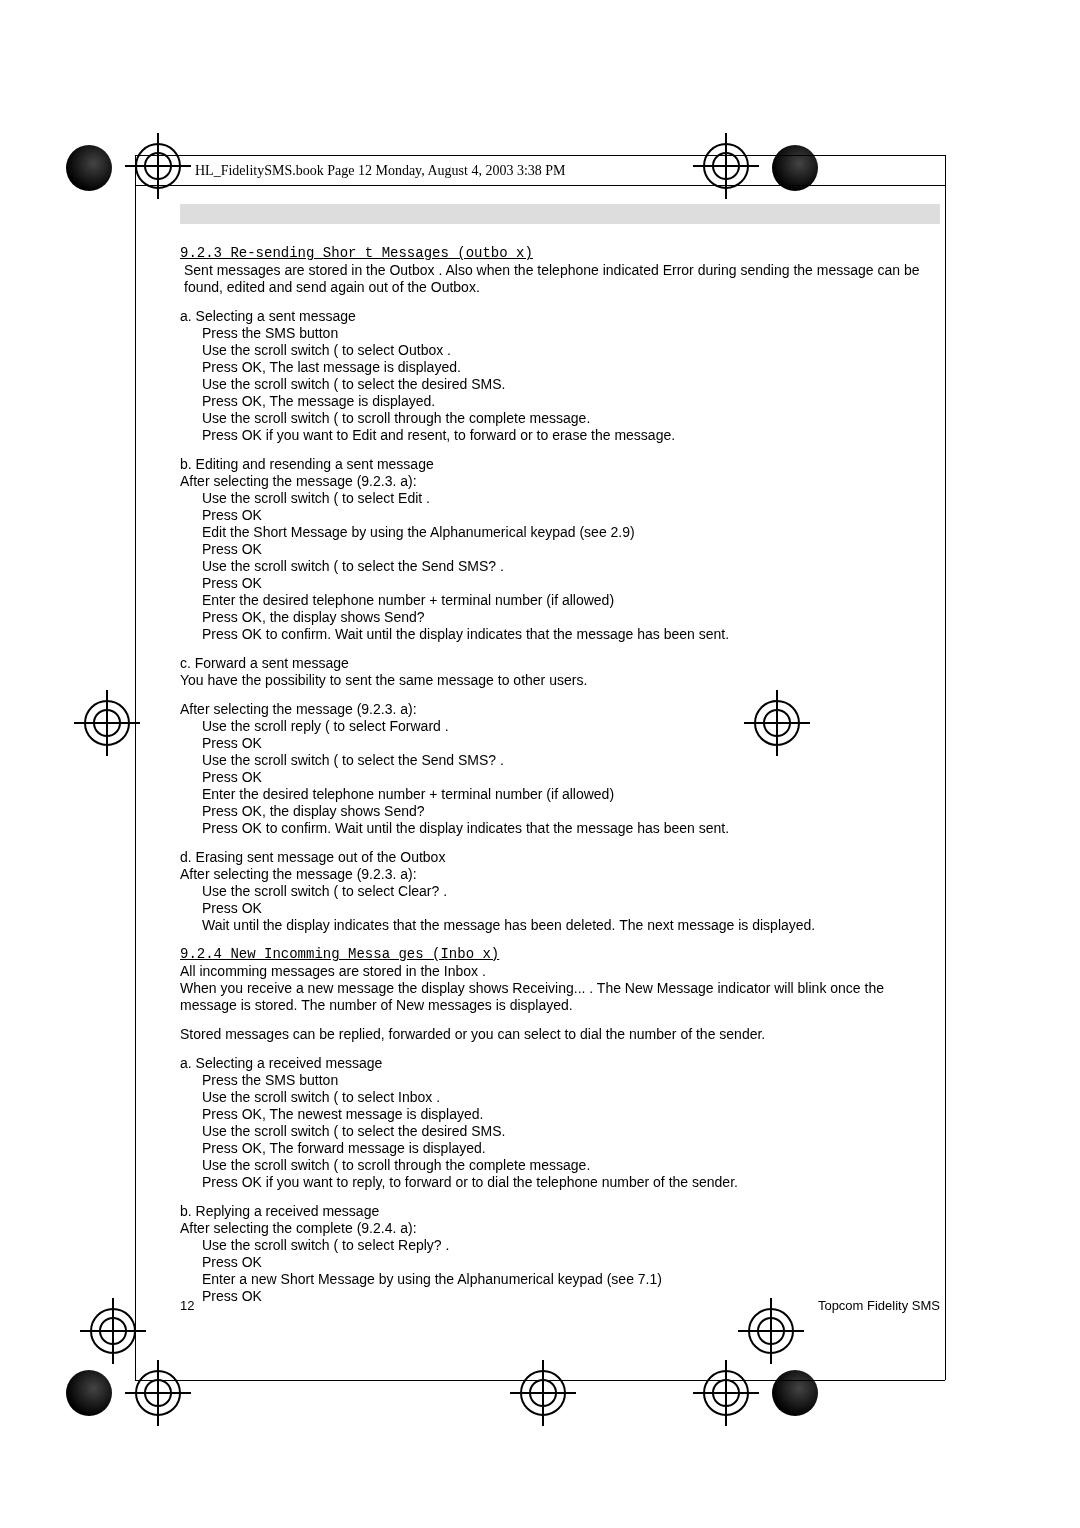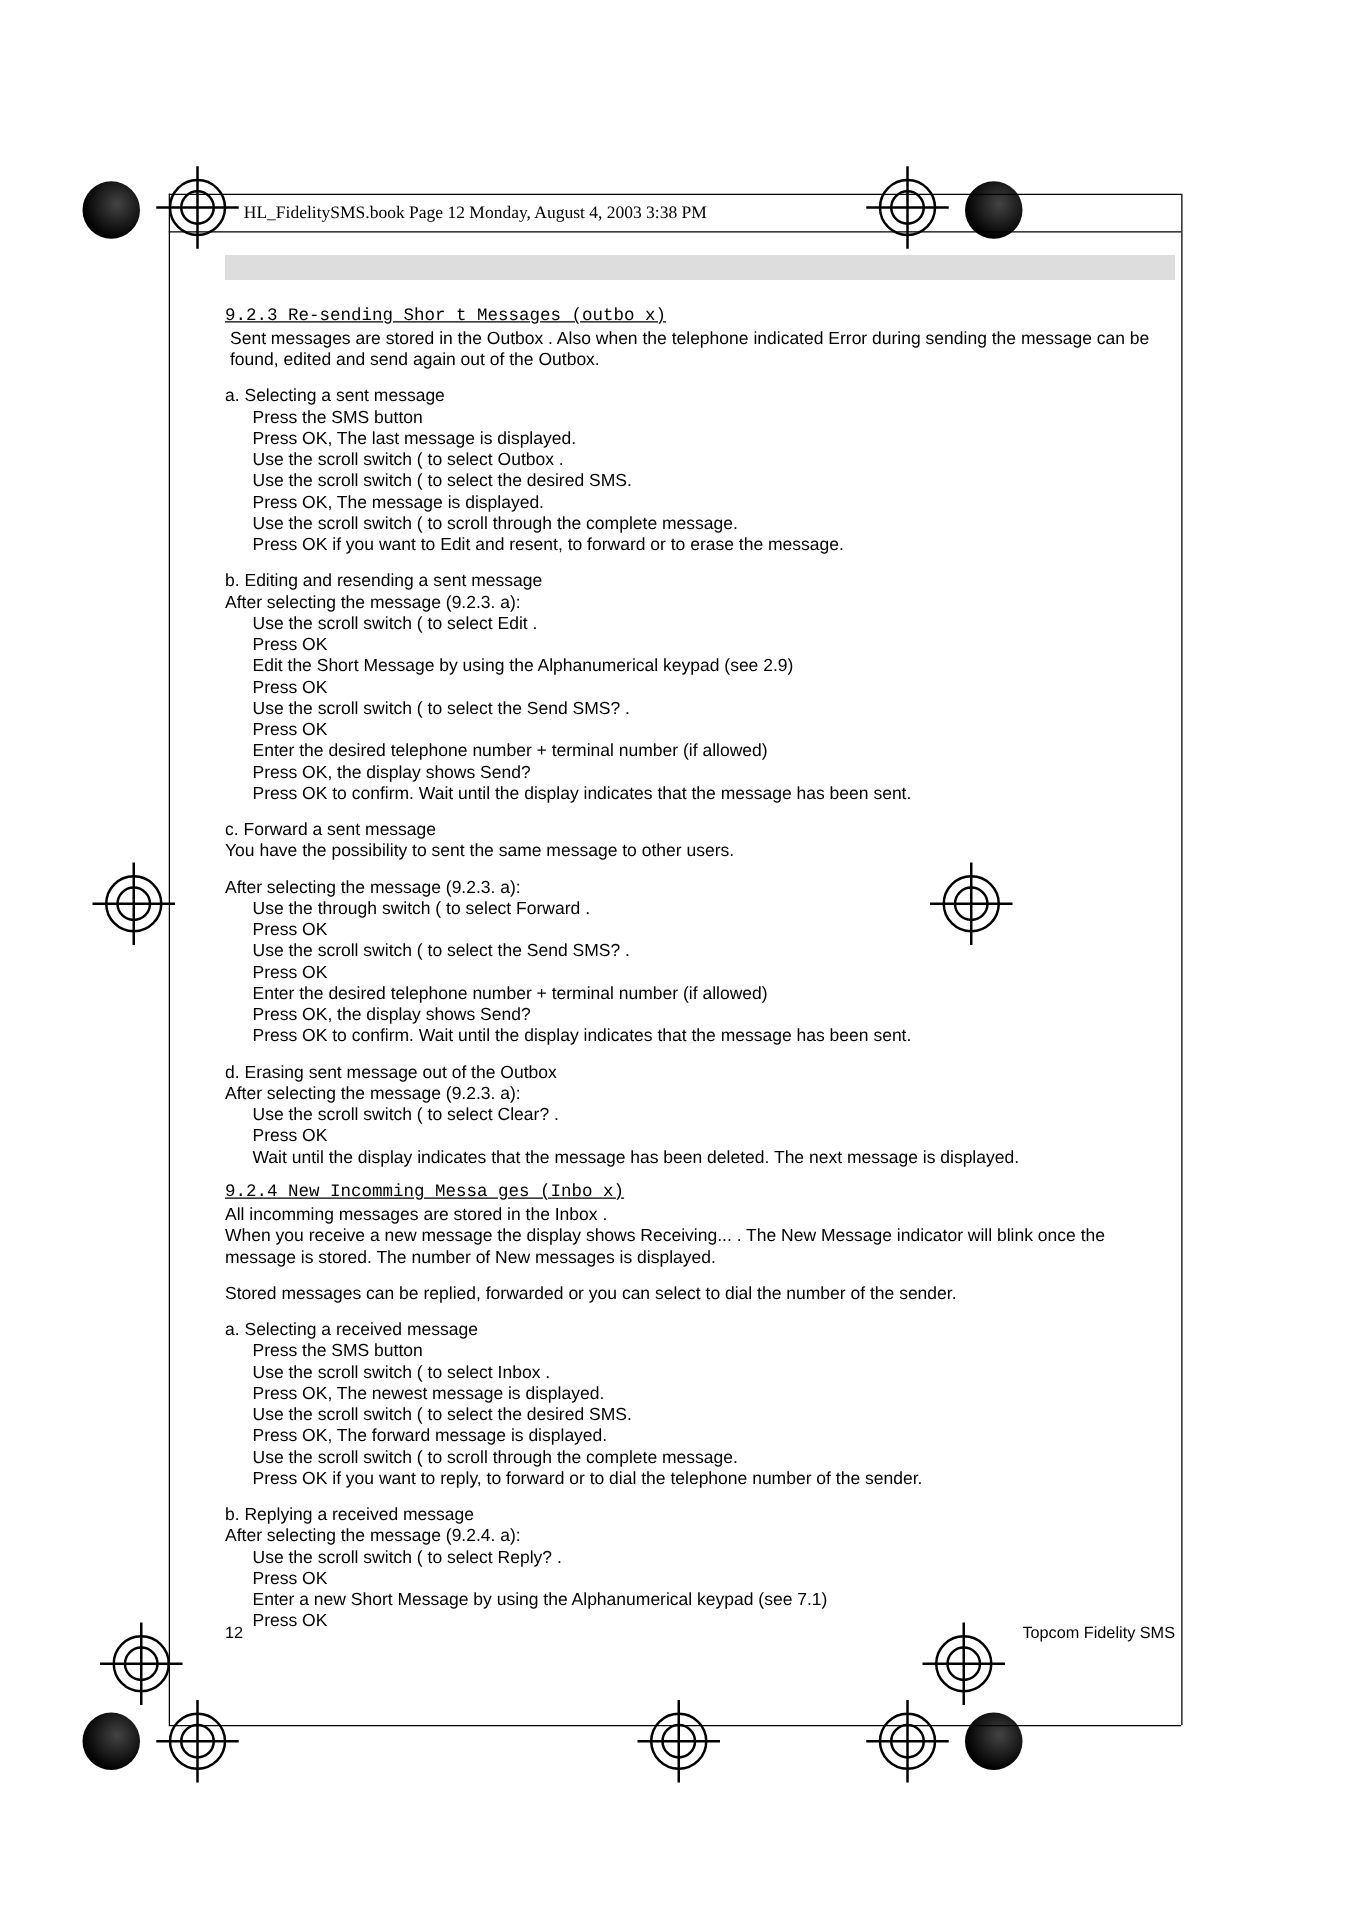--- a/index.html
+++ b/index.html
@@ -96,43 +96,43 @@
 
   <div class="graybar"></div>
 
   <div class="content">
 
     <div class="heading">9.2.3 Re-sending Shor t Messages (outbo x)</div>
     <div class="para">Sent messages are stored in the  Outbox . Also when the telephone indicated  Error  during sending the message can be found, edited and send again out of the Outbox.</div>
 
     <div class="gap">a. Selecting a sent message</div>
     <div class="indent">Press the SMS button</div>
+    <div class="indent">Use the scroll switch  (  to select  Outbox .</div>
     <div class="indent">Press OK, The last message is displayed.</div>
-    <div class="indent">Use the scroll switch  (  to select  Outbox .</div>
     <div class="indent">Use the scroll switch  (  to select the desired SMS.</div>
     <div class="indent">Press OK, The message is displayed.</div>
     <div class="indent">Use the scroll switch  (  to scroll through the complete message.</div>
     <div class="indent">Press OK if you want to Edit and resent, to forward or to erase the message.</div>
 
     <div class="gap">b. Editing and resending a sent message</div>
     <div>After selecting the message (9.2.3. a):</div>
     <div class="indent">Use the scroll switch  (  to select  Edit .</div>
     <div class="indent">Press OK</div>
     <div class="indent">Edit the Short Message by using the Alphanumerical keypad (see 2.9)</div>
     <div class="indent">Press OK</div>
     <div class="indent">Use the scroll switch  (  to select the  Send SMS? .</div>
     <div class="indent">Press OK</div>
     <div class="indent">Enter the desired telephone number + terminal number (if allowed)</div>
     <div class="indent">Press OK, the display shows   Send? </div>
     <div class="indent">Press OK to confirm. Wait until the display indicates that the message has been sent.</div>
 
     <div class="gap">c. Forward a sent message</div>
     <div>You have the possibility to sent the same message to other users.</div>
     <div class="gap">After selecting the message (9.2.3. a):</div>
-    <div class="indent">Use the through switch  (  to select  Forward .</div>
+    <div class="indent">Use the scroll reply  (  to select  Forward .</div>
     <div class="indent">Press OK</div>
     <div class="indent">Use the scroll switch  (  to select the  Send SMS? .</div>
     <div class="indent">Press OK</div>
     <div class="indent">Enter the desired telephone number + terminal number (if allowed)</div>
     <div class="indent">Press OK, the display shows   Send? </div>
     <div class="indent">Press OK to confirm. Wait until the display indicates that the message has been sent.</div>
 
     <div class="gap">d. Erasing sent message out of the Outbox</div>
     <div>After selecting the message (9.2.3. a):</div>
     <div class="indent">Use the scroll switch  (  to select  Clear? .</div>
@@ -147,21 +147,21 @@
     <div class="gap">a. Selecting a received message</div>
     <div class="indent">Press the SMS button</div>
     <div class="indent">Use the scroll switch  (  to select  Inbox .</div>
     <div class="indent">Press OK, The newest message is displayed.</div>
     <div class="indent">Use the scroll switch  (  to select the desired SMS.</div>
     <div class="indent">Press OK, The forward message is displayed.</div>
     <div class="indent">Use the scroll switch  (  to scroll through the complete message.</div>
     <div class="indent">Press OK if you want to reply, to forward or to dial the telephone number of the sender.</div>
 
     <div class="gap">b. Replying a received message</div>
-    <div>After selecting the message (9.2.4. a):</div>
+    <div>After selecting the complete (9.2.4. a):</div>
     <div class="indent">Use the scroll switch  (  to select  Reply? .</div>
     <div class="indent">Press OK</div>
     <div class="indent">Enter a new Short Message by using the Alphanumerical keypad (see 7.1)</div>
     <div class="indent">Press OK</div>
   </div>
 
   <div class="footer" style="top:1298px;">
     <span style="float:left;">12</span>
     <span style="float:right;">Topcom Fidelity SMS</span>
   </div>

